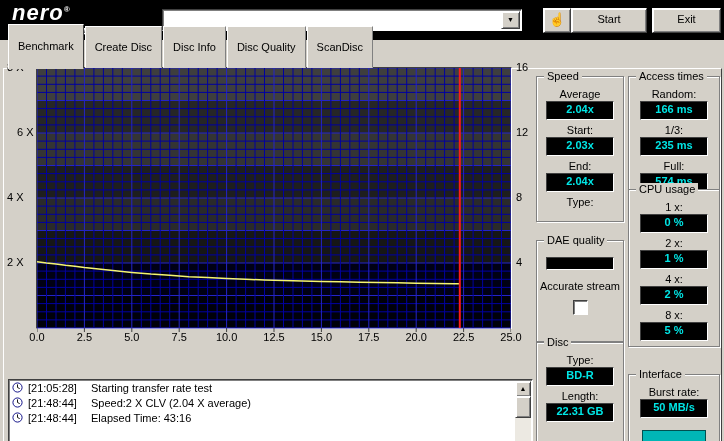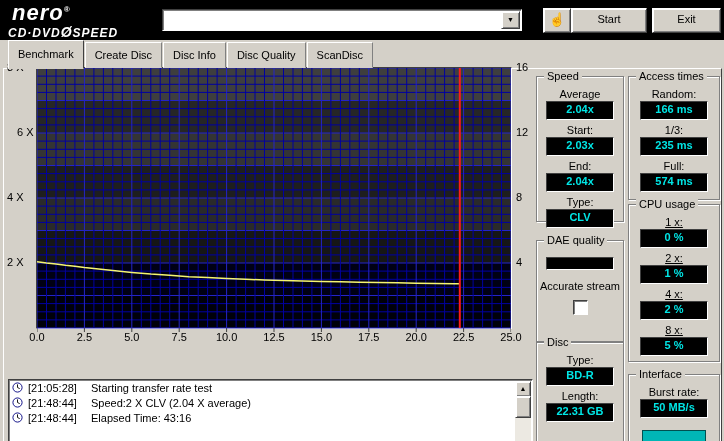--- a/index.html
+++ b/index.html
@@ -16,21 +16,21 @@
   .sunken{border:1px solid;border-color:#404040 #ffffff #ffffff #404040;box-shadow:inset 1px 1px 0 #808080;}
   .btn{text-align:center;cursor:default;}
   .combo{left:162px;top:9px;width:358px;height:20px;background:#fff;}
   .combo-text{position:absolute;left:4px;top:2px;white-space:nowrap;}
   .combo-btn{position:absolute;right:1px;top:1px;width:17px;height:16px;line-height:15px;font-size:7px;}
   .optbtn{left:543px;top:8px;width:26px;height:23px;line-height:21px;font-size:13px;color:#f4c400;}
   .startbtn{left:571px;top:8px;width:74px;height:23px;line-height:21px;}
   .exitbtn{left:652px;top:8px;width:67px;height:23px;line-height:21px;}
   
   .tabs{left:8px;top:48px;height:20px;display:flex;align-items:flex-end;z-index:6;}
-  .tab{height:16px;line-height:16px;padding:4px 9px;background:#d4d0c8;border:1px solid;border-color:#ffffff #808080 #d4d0c8 #ffffff;margin-right:1px;cursor:default;}
+  .tab{height:16px;line-height:16px;padding:12px 9px;background:#d4d0c8;border:1px solid;border-color:#ffffff #808080 #d4d0c8 #ffffff;margin-right:1px;cursor:default;}
   .tab.active{height:19px;line-height:19px;border-color:#ffffff #404040 #d4d0c8 #ffffff;position:relative;z-index:7;margin-bottom:-1px;}
   .page{left:3px;top:68px;width:717px;height:374px;background:#d4d0c8;border:1px solid;border-color:#ffffff #404040 #404040 #ffffff;}
   
   .chart{left:36px;top:67px;width:474px;height:260px;border:1px solid;border-color:#404040 #ffffff #ffffff #404040;background:#ef4444;z-index:2;}
   .chart svg{position:absolute;left:0;top:0;}
   .ylab{position:absolute;left:-30px;width:28px;text-align:left;color:#000;}
   .ylab.r{left:479px;width:26px;}
   .xlab{position:absolute;top:263px;width:36px;text-align:center;color:#000;}
   
   .gb{background:#d4d0c8;border:1px solid #808080;box-shadow:inset 1px 1px 0 #ffffff, 1px 1px 0 #ffffff;padding-top:8px;z-index:3;}
@@ -206,34 +206,33 @@
 
 <div class="abs gb" style="left:536px;top:76px;width:86px;height:136px;">
   <span class="t">Speed</span>
   <div class="plabel">Average</div>
   <div class="vbox">2.04x</div>
   <div class="plabel">Start:</div>
   <div class="vbox">2.03x</div>
   <div class="plabel">End:</div>
   <div class="vbox">2.04x</div>
   <div class="plabel">Type:</div>
-  <div class="vbox">CLV</div>
 </div>
 
 <div class="abs gb" style="left:628px;top:76px;width:90px;height:114px;">
   <span class="t">Access times</span>
   <div class="plabel">Random:</div>
   <div class="vbox">166 ms</div>
   <div class="plabel">1/3:</div>
   <div class="vbox">235 ms</div>
   <div class="plabel">Full:</div>
   <div class="vbox">574 ms</div>
 </div>
 
-<div class="abs gb" style="left:628px;top:204px;width:90px;height:148px;text-decoration:underline;">
+<div class="abs gb" style="left:628px;top:189px;width:90px;height:148px;">
   <span class="t">CPU usage</span>
   <div class="plabel">1 x:</div>
   <div class="vbox">0 %</div>
   <div class="plabel">2 x:</div>
   <div class="vbox">1 %</div>
   <div class="plabel">4 x:</div>
   <div class="vbox">2 %</div>
   <div class="plabel">8 x:</div>
   <div class="vbox">5 %</div>
 </div>

